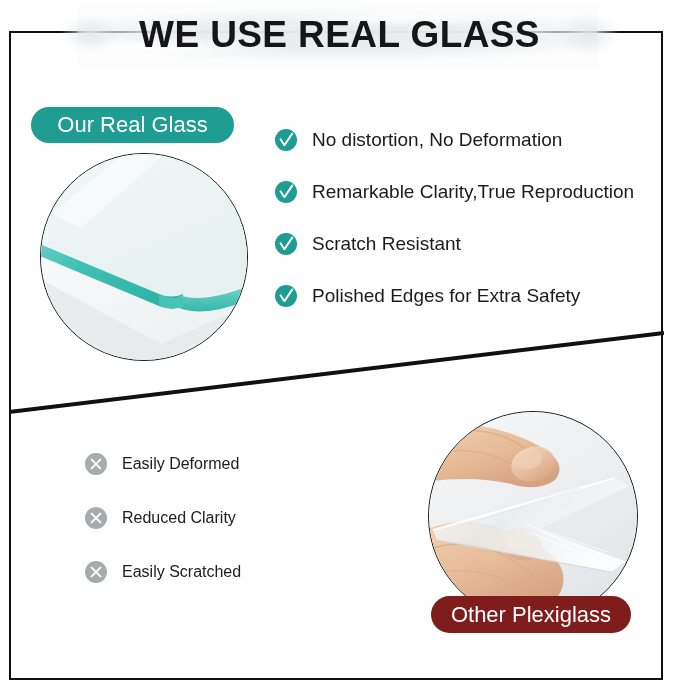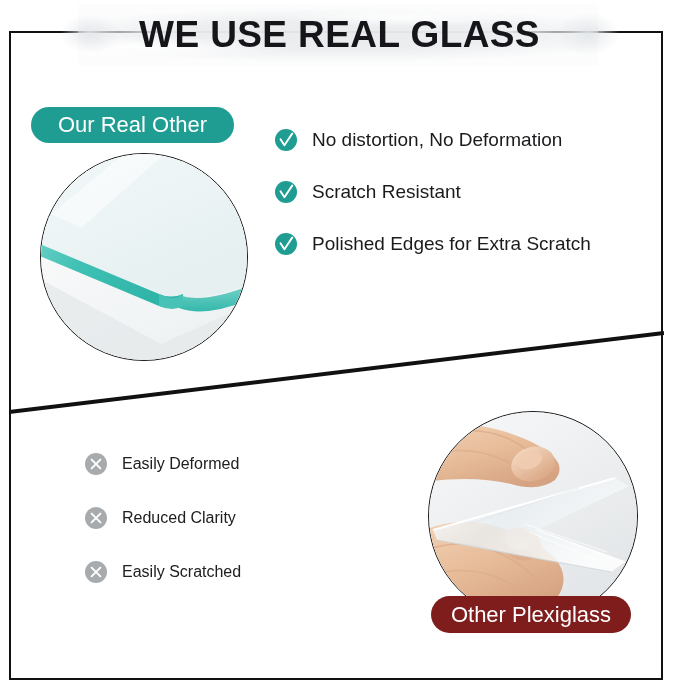--- a/index.html
+++ b/index.html
@@ -192,21 +192,21 @@
       <line x1="0" y1="87" x2="655" y2="8" stroke="#111111" stroke-width="4"></line>
     </svg>
   </div>
 
   <div class="title-wrap">
     <div class="brush"></div>
     <div class="title-text">WE USE REAL GLASS</div>
   </div>
 
   <div class="badge badge-good">
-    <span>Our Real Other</span>
+    <span>Our Real Glass</span>
   </div>
 
   <div class="photo-circle photo-good">
     <svg viewBox="0 0 206 206" xmlns="http://www.w3.org/2000/svg">
       <defs>
         <linearGradient id="gTop" x1="0" y1="0" x2="0.6" y2="1">
           <stop offset="0%" stop-color="#f6fbfb"></stop>
           <stop offset="45%" stop-color="#eef5f6"></stop>
           <stop offset="100%" stop-color="#e6f0f1"></stop>
         </linearGradient>
@@ -250,39 +250,48 @@
     <div class="list-item">
       <span class="icon-mark">
         <svg width="24" height="24" viewBox="0 0 24 24" xmlns="http://www.w3.org/2000/svg">
           <circle cx="12" cy="12" r="11" fill="#1f9d92"></circle>
           <path d="M6.5 11.3 L10.4 17.2 L18.2 5.6" fill="none" stroke="#ffffff" stroke-width="1.9" stroke-linecap="round" stroke-linejoin="round"></path>
         </svg>
       </span>
       <span class="item-label">No distortion, No Deformation</span>
     </div>
 
-
     <div class="list-item">
       <span class="icon-mark">
         <svg width="24" height="24" viewBox="0 0 24 24" xmlns="http://www.w3.org/2000/svg">
           <circle cx="12" cy="12" r="11" fill="#1f9d92"></circle>
           <path d="M6.5 11.3 L10.4 17.2 L18.2 5.6" fill="none" stroke="#ffffff" stroke-width="1.9" stroke-linecap="round" stroke-linejoin="round"></path>
         </svg>
       </span>
-      <span class="item-label">Scratch Resistant</span>
+      <span class="item-label">Remarkable Clarity,True Reproduction</span>
     </div>
 
     <div class="list-item">
       <span class="icon-mark">
         <svg width="24" height="24" viewBox="0 0 24 24" xmlns="http://www.w3.org/2000/svg">
           <circle cx="12" cy="12" r="11" fill="#1f9d92"></circle>
           <path d="M6.5 11.3 L10.4 17.2 L18.2 5.6" fill="none" stroke="#ffffff" stroke-width="1.9" stroke-linecap="round" stroke-linejoin="round"></path>
         </svg>
       </span>
-      <span class="item-label">Polished Edges for Extra Scratch</span>
+      <span class="item-label">Scratch Resistant</span>
+    </div>
+
+    <div class="list-item">
+      <span class="icon-mark">
+        <svg width="24" height="24" viewBox="0 0 24 24" xmlns="http://www.w3.org/2000/svg">
+          <circle cx="12" cy="12" r="11" fill="#1f9d92"></circle>
+          <path d="M6.5 11.3 L10.4 17.2 L18.2 5.6" fill="none" stroke="#ffffff" stroke-width="1.9" stroke-linecap="round" stroke-linejoin="round"></path>
+        </svg>
+      </span>
+      <span class="item-label">Polished Edges for Extra Safety</span>
     </div>
 
   </div>
 
   <div class="list list-bad">
 
     <div class="list-item">
       <span class="icon-mark">
         <svg width="24" height="24" viewBox="0 0 24 24" xmlns="http://www.w3.org/2000/svg">
           <circle cx="12" cy="12" r="11" fill="#a8abad"></circle>

